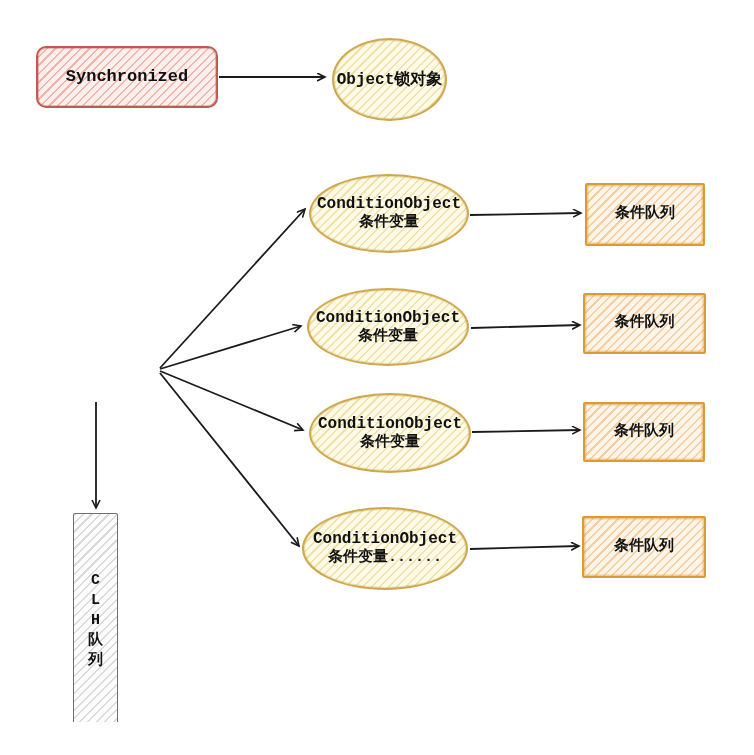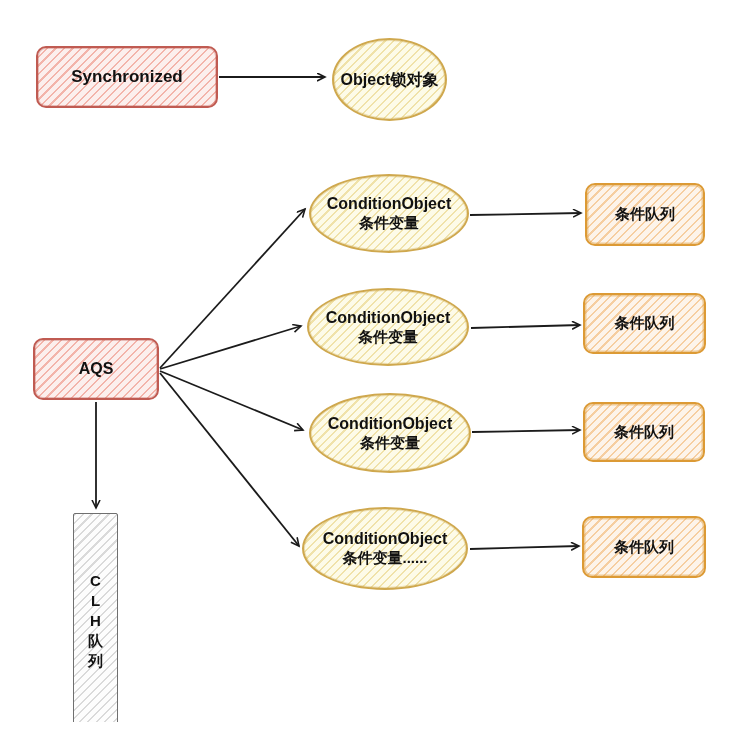--- a/index.html
+++ b/index.html
@@ -2,21 +2,21 @@
 <html style="--red-border: #c05b52; --red-fill: #fcefed; --red-hatch: #f3b4aa; --gold-border: #cfa84e; --cream-fill: #fdfbe8; --cream-hatch: #f0e2a9; --orange-border: #dc9a35; --peach-fill: #fdf4ea; --peach-hatch: #f6cea0; --gray-border: #6f6f6f; --gray-fill: #fdfdfd; --gray-hatch: #dadada; --arrow: #1b1b1b; --text: #111111;"><head>
 <meta charset="utf-8">
 <style>
   html, body { margin: 0; padding: 0; background: #ffffff; }
   #canvas {
     position: relative;
     width: 754px;
     height: 722px;
     background: #ffffff;
     overflow: hidden;
-    font-family: Liberation Sans, sans-serif;
+    font-family: Liberation Mono, monospace;
     color: var(--text, #111);
   }
   .node {
     position: absolute;
     box-sizing: border-box;
     display: flex;
     flex-direction: column;
     align-items: center;
     justify-content: center;
     text-align: center;
@@ -40,21 +40,21 @@
     background:
       repeating-linear-gradient(135deg, var(--cream-hatch) 0 1.5px, rgba(0,0,0,0) 1.5px 6px),
       var(--cream-fill);
     box-shadow: inset 0 0 0 1px rgba(207,168,78,0.35);
     font-size: 15px;
   }
   .ellipse .l1 { font-size: 16px; text-align: center; }
   
   .box-orange {
     border: 2px solid var(--orange-border);
-    border-radius: 10px;
+    border-radius: 2px;
     background:
       repeating-linear-gradient(135deg, var(--peach-hatch) 0 1.5px, rgba(0,0,0,0) 1.5px 6px),
       var(--peach-fill);
     box-shadow: inset 0 0 0 1.5px rgba(220,154,53,0.45);
     font-size: 15px;
   }
   
   .box-gray {
     border: 1.5px solid var(--gray-border);
     border-radius: 2px;
@@ -91,23 +91,20 @@
   </svg>
 
   <div class="node box-red" style="left:36px; top:46px; width:182px; height:62px;">
     <span>Synchronized</span>
   </div>
 
   <div class="node ellipse" style="left:332px; top:38px; width:115px; height:83px; font-size:16px;text-align:center;">
     <span>Object锁对象</span>
   </div>
 
-  <div class="node box-red" style="left:33px; top:338px; width:126px; height:62px; font-size:16px;">
-    <span>AQS</span>
-  </div>
 
   <div class="node box-gray" style="left:73px; top:513px; width:45px; height:217px;">
     <span class="vchar">C</span>
     <span class="vchar">L</span>
     <span class="vchar">H</span>
     <span class="vchar">队</span>
     <span class="vchar">列</span>
   </div>
 
   <div class="node ellipse" style="left:309px; top:174px; width:160px; height:79px;">

